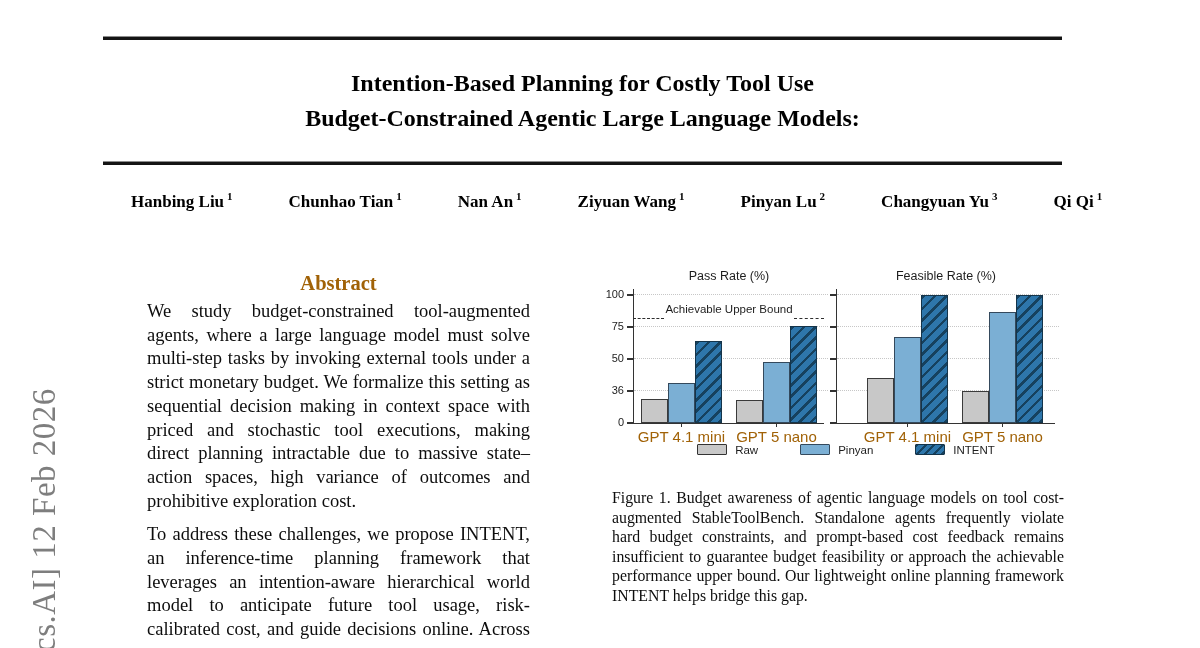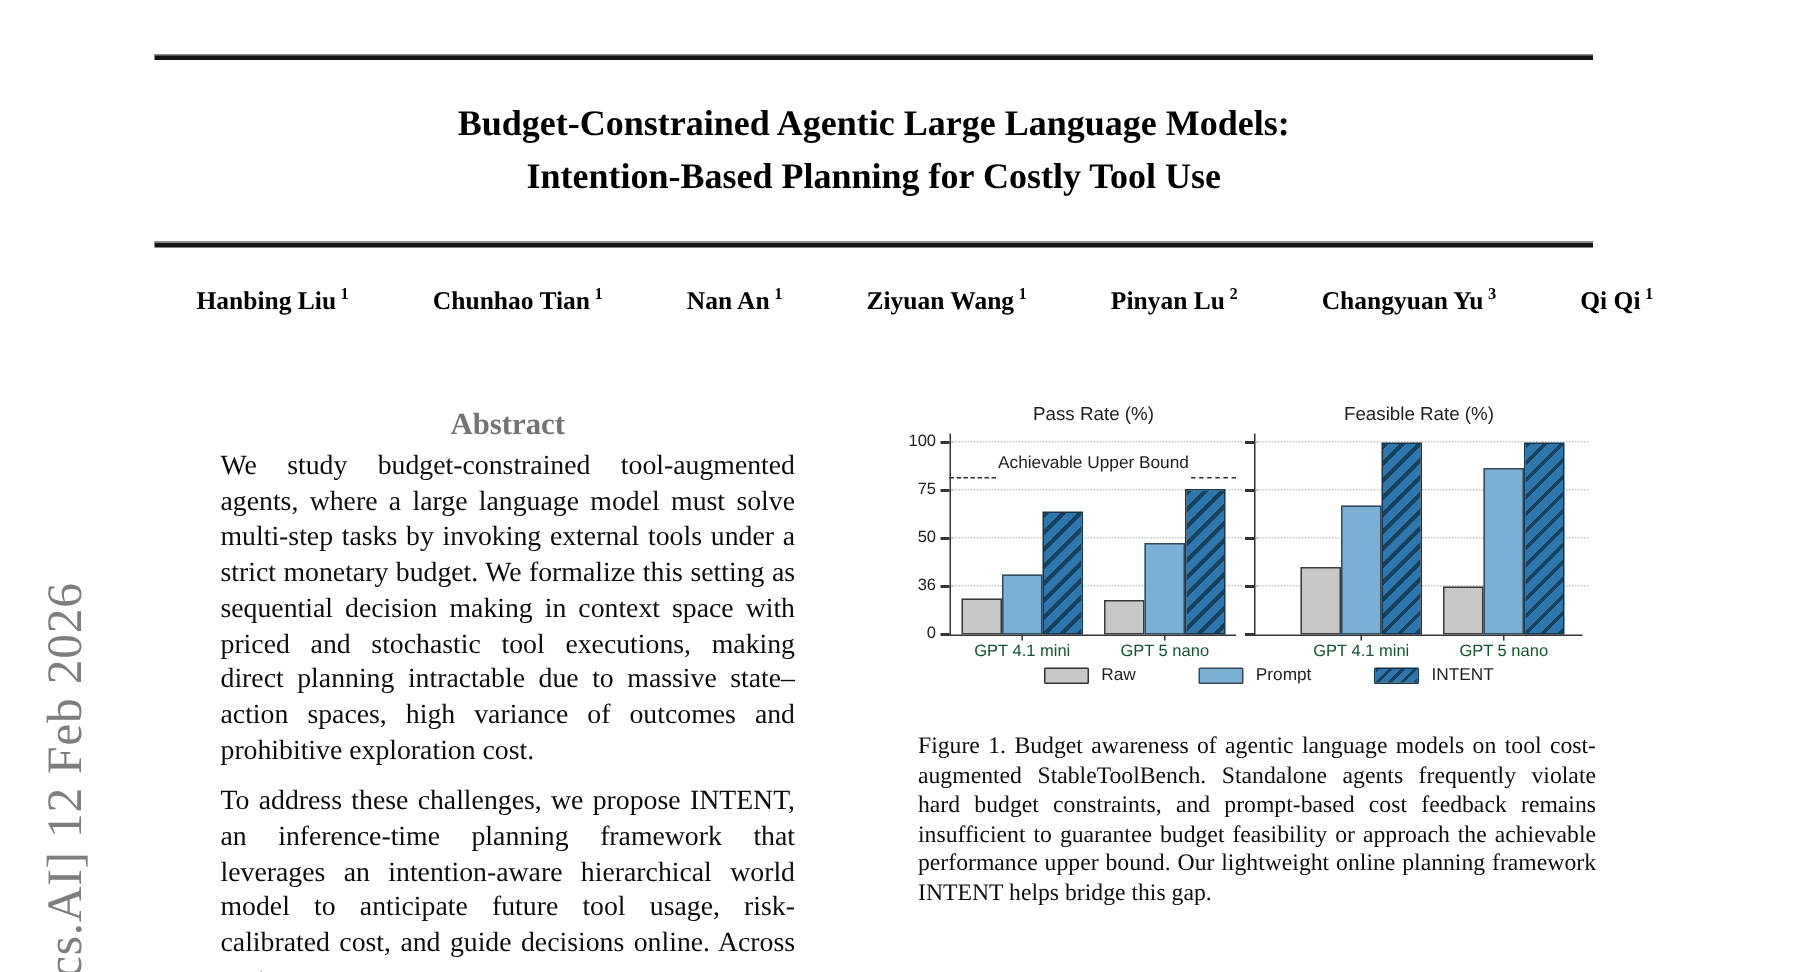--- a/index.html
+++ b/index.html
@@ -22,21 +22,21 @@
       font-weight:bold;font-size:24px;line-height:35px;color:#000;}
 
   
   .authors{position:absolute;left:103px;top:190px;width:959px;text-align:center;
       font-weight:bold;font-size:17px;color:#000;}
   .author{margin:0 28px;white-space:nowrap;}
   .author sup{font-size:11px;font-weight:bold;margin-left:3px;}
 
   
   .abstract-heading{position:absolute;left:147px;top:272px;width:383px;text-align:center;
-      font-weight:bold;font-size:20.5px;color:#737373;}
+      font-weight:bold;font-size:20.5px;color:#a16207;}
   .abstract-body{position:absolute;left:147px;top:300px;width:383px;
       font-size:18.5px;line-height:23.7px;text-align:justify;color:#0d0d0d;}
   .abstract-body p{margin:0 0 10px 0;}
 
   
   .figure-canvas{position:absolute;left:0;top:0;width:1200px;height:648px;pointer-events:none;}
   .chart{position:absolute;height:134px;border-left:1.5px solid #333;border-bottom:1.5px solid #333;
       font-family:"Liberation Sans","DejaVu Sans",sans-serif;text-decoration:underline;}
   .chart-title{position:absolute;top:-20px;left:-30px;right:-30px;text-align:center;
       font-size:12.5px;color:#1d1d1d;}
@@ -44,29 +44,29 @@
   .bar{position:absolute;bottom:0;box-sizing:border-box;border:1.4px solid #3a3a3a;}
   .bar.s0{background:#c8c8c8;}
   .bar.s1{background:#7bafd4;border-color:#34495c;}
   .bar.s2{background:repeating-linear-gradient(135deg,#16415e 0 2.5px,#2e76ab 2.5px 8px);
       border-color:#14344a;}
   .ytick-mark{position:absolute;left:-7px;width:5.5px;height:1.6px;background:#333;}
   .ytick-label{position:absolute;left:-44px;width:34px;text-align:right;
       font-size:11px;color:#1d1d1d;}
   .xtick-mark{position:absolute;width:1.6px;height:4px;background:#333;top:134px;}
   .xcat-label{position:absolute;top:139px;width:120px;text-align:center;
-      font-size:11px;color:#14532d;}
+      font-size:15px;color:#a16207;}
   .ub-dash{position:absolute;height:0;border-top:1.8px dashed #2e2e2e;}
   .ub-label{position:absolute;left:22px;right:22px;text-align:center;font-size:11.5px;
       color:#1d1d1d;white-space:nowrap;}
 
   .legend{position:absolute;left:612px;top:444px;width:452px;display:flex;
       justify-content:center;align-items:center;gap:26px;
       font-family:"Liberation Sans","DejaVu Sans",sans-serif;font-size:11.5px;color:#1d1d1d;}
-  .legend-item{display:flex;align-items:center;gap:8px;padding-left:16px;}
+  .legend-item{display:flex;gap:8px;padding-left:16px;}
   .legend-swatch{width:30px;height:11px;box-sizing:border-box;border:1.4px solid #333;
       border-radius:1px;}
   .legend-swatch.s0{background:#c8c8c8;}
   .legend-swatch.s1{background:#7bafd4;border-color:#34495c;}
   .legend-swatch.s2{background:repeating-linear-gradient(135deg,#16415e 0 2px,#2e76ab 2px 6px);
       border-color:#14344a;}
 
   
   .caption{position:absolute;left:612px;top:488px;width:452px;font-size:15.8px;
       line-height:19.6px;text-align:justify;color:#0d0d0d;}
@@ -75,22 +75,22 @@
 </head>
 <body>
 
 <div class="page">
 
   <div class="arxiv-side">cs.AI]  12 Feb 2026</div>
 
   <div class="rule top"></div>
 
   <div class="paper-title">
+    <div>Intention-Based Planning for Costly Tool Use</div>
     <div>Budget-Constrained Agentic Large Language Models:</div>
-    <div>Intention-Based Planning for Costly Tool Use</div>
   </div>
 
   <div class="rule mid"></div>
 
   <div class="authors"><span class="author"><span>Hanbing Liu</span><sup>1</sup></span><span class="author"><span>Chunhao Tian</span><sup>1</sup></span><span class="author"><span>Nan An</span><sup>1</sup></span><span class="author"><span>Ziyuan Wang</span><sup>1</sup></span><span class="author"><span>Pinyan Lu</span><sup>2</sup></span><span class="author"><span>Changyuan Yu</span><sup>3</sup></span><span class="author"><span>Qi Qi</span><sup>1</sup></span></div>
 
   <div class="abstract-heading">Abstract</div>
   <div class="abstract-body">
       <p>We study budget-constrained tool-augmented agents, where a large language model must solve multi-step tasks by invoking external tools under a strict monetary budget. We formalize this setting as sequential decision making in context space with priced and stochastic tool executions, making direct planning intractable due to massive state–action spaces, high variance of outcomes and prohibitive exploration cost.</p>
       <p>To address these challenges, we propose INTENT, an inference-time planning framework that leverages an intention-aware hierarchical world model to anticipate future tool usage, risk-calibrated cost, and guide decisions online. Across cost-</p>
@@ -151,21 +151,21 @@
       </div>
     </div>
 
   <div class="legend">
       <div class="legend-item">
         <div class="legend-swatch s0"></div>
         <span>Raw</span>
       </div>
       <div class="legend-item">
         <div class="legend-swatch s1"></div>
-        <span>Prompt</span>
+        <span>Pinyan</span>
       </div>
       <div class="legend-item">
         <div class="legend-swatch s2"></div>
         <span>INTENT</span>
       </div>
     </div>
 
   <div class="caption">
     <span class="cap-label">Figure 1.</span>
     <span> </span><span>Budget awareness of agentic language models on tool cost-augmented StableToolBench. Standalone agents frequently violate hard budget constraints, and prompt-based cost feedback remains insufficient to guarantee budget feasibility or approach the achievable performance upper bound. Our lightweight online planning framework INTENT helps bridge this gap.</span>

